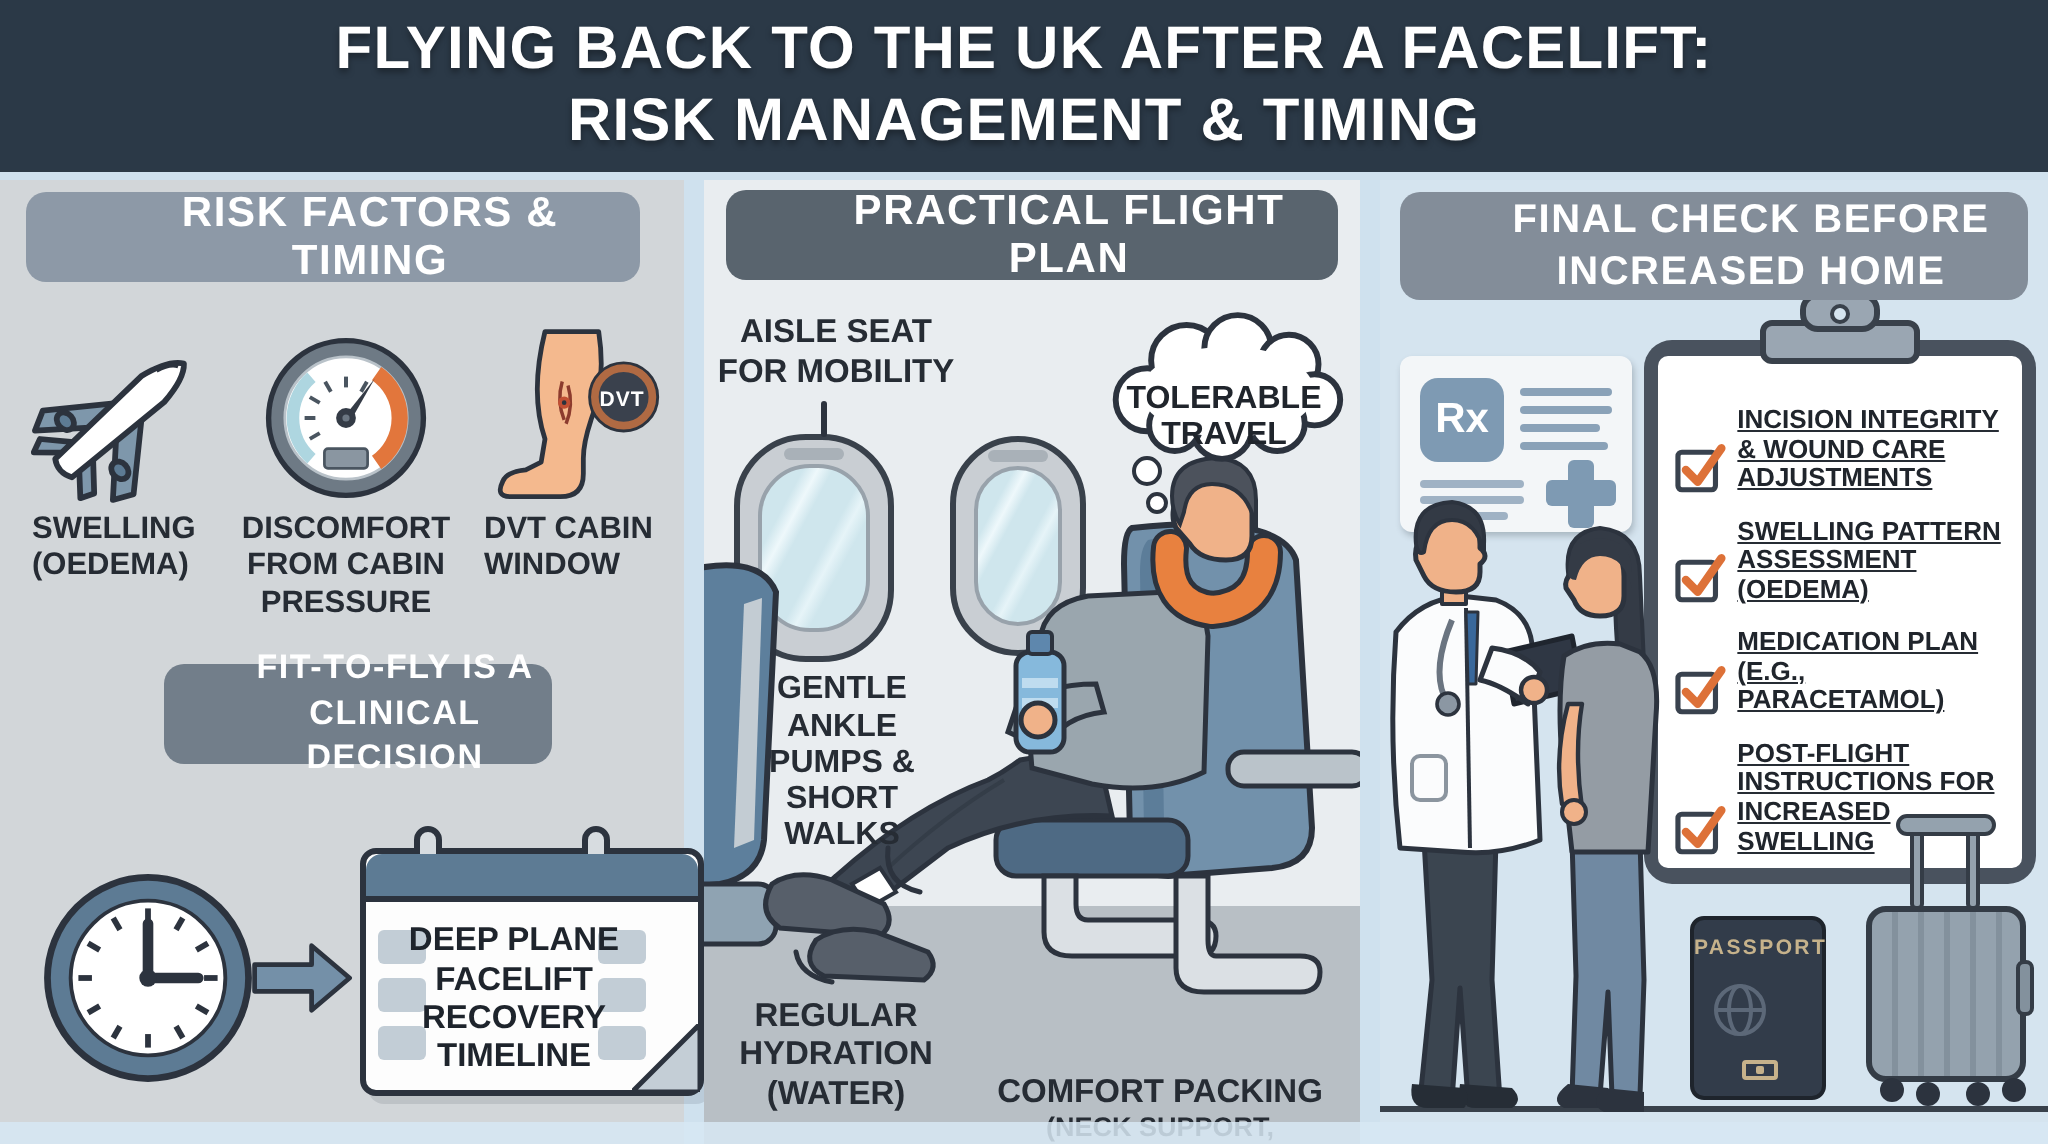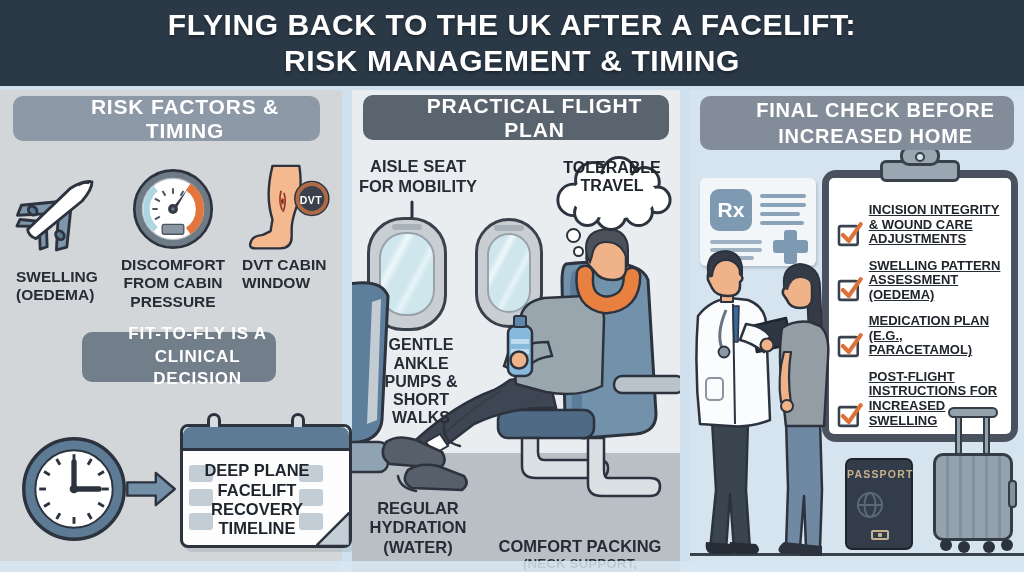--- a/index.html
+++ b/index.html
@@ -132,21 +132,21 @@
         <path d="M47,30 Q44,40 48,50"></path>
           <path d="M50,32 Q53,42 49,52"></path>
       </g>
       <circle cx="48" cy="41" r="3.2" fill="#c14f33"></circle>
       <circle cx="48" cy="41" r="1.2" fill="#2c333e"></circle>
       <circle cx="79" cy="38" r="17.5" fill="none" stroke="#2c333e" stroke-width="2"></circle>
       <circle cx="79" cy="38" r="15" fill="#3a414d" stroke="#b06a43" stroke-width="4"></circle>
     </svg>
     <div class="abs ctr" style="left:293px;top:102px;width:36px;height:16px;color:#fff;font-size:10.5px;letter-spacing:.5px;">DVT</div>
 
-    <div class="abs lbl" style="left:16px;top:178px;width:102px;font-size:15.5px;line-height:1.18;">SWELLING (OEDEMA)</div>
+    <div class="abs lbl" style="left:16px;top:166px;width:102px;font-size:15.5px;line-height:1.18;">SWELLING (OEDEMA)</div>
     <div class="abs lbl" style="left:116px;top:166px;width:114px;font-size:15.5px;line-height:1.18;text-align:center;">DISCOMFORT FROM CABIN PRESSURE</div>
     <div class="abs lbl" style="left:242px;top:166px;width:95px;font-size:15.5px;line-height:1.18;">DVT CABIN WINDOW</div>
 
     <div class="abs badge badgeFit ctr">
       <span>FIT-TO-FLY IS A CLINICAL DECISION</span>
     </div>
 
     <svg class="abs" style="left:16px;top:341px;width:116px;height:116px;" viewBox="0 0 120 120">
       <circle cx="60" cy="60" r="52" fill="#5d7b94" stroke="#2c333e" stroke-width="3.5"></circle>
       <circle cx="60" cy="60" r="40" fill="#ffffff" stroke="#2c333e" stroke-width="2"></circle>
@@ -256,21 +256,21 @@
           <circle cx="46" cy="26" r="18"></circle>
           <circle cx="72" cy="20" r="17"></circle>
         <circle cx="98" cy="28" r="15"></circle>
           <circle cx="111" cy="46" r="13"></circle>
           <circle cx="92" cy="58" r="14"></circle>
         <circle cx="64" cy="61" r="15"></circle>
           <circle cx="40" cy="59" r="13"></circle>
       </g>
       <ellipse cx="67" cy="42" rx="44" ry="23" fill="#ffffff"></ellipse>
     </svg>
-    <div class="abs ctr bubtxt" style="left:206px;top:62px;width:108px;height:50px;">TOLERABLE TRAVEL</div>
+    <div class="abs ctr bubtxt" style="left:206px;top:94px;width:108px;height:50px;">TOLERABLE TRAVEL</div>
     <div class="abs" style="left:214px;top:138px;width:15px;height:15px;background:#fff;border:2.5px solid #2c333e;border-radius:50%;"></div>
     <div class="abs" style="left:221px;top:156px;width:11px;height:11px;background:#fff;border:2.5px solid #2c333e;border-radius:50%;"></div>
 
     <div class="abs lbl ctr" style="left:0;top:66px;width:132px;height:42px;font-size:16.5px;line-height:1.2;">AISLE SEAT FOR MOBILITY</div>
     <div class="abs lbl ctr" style="left:29px;top:248px;width:80px;height:88px;font-size:16px;line-height:1.14;">GENTLE ANKLE PUMPS &amp; SHORT WALKS</div>
     <div class="abs lbl ctr" style="left:10px;top:410px;width:112px;height:56px;font-size:16.5px;line-height:1.18;">REGULAR HYDRATION (WATER)</div>
     <div class="abs" style="left:128px;top:412px;width:200px;text-align:center;">
       <div class="lbl" style="font-size:16.5px;margin-top:35px;">COMFORT PACKING</div>
       <div class="lbl" style="font-size:13.5px;line-height:1.2;">(NECK SUPPORT, PRESCRIBED MEDICATIONS)</div>
     </div>

